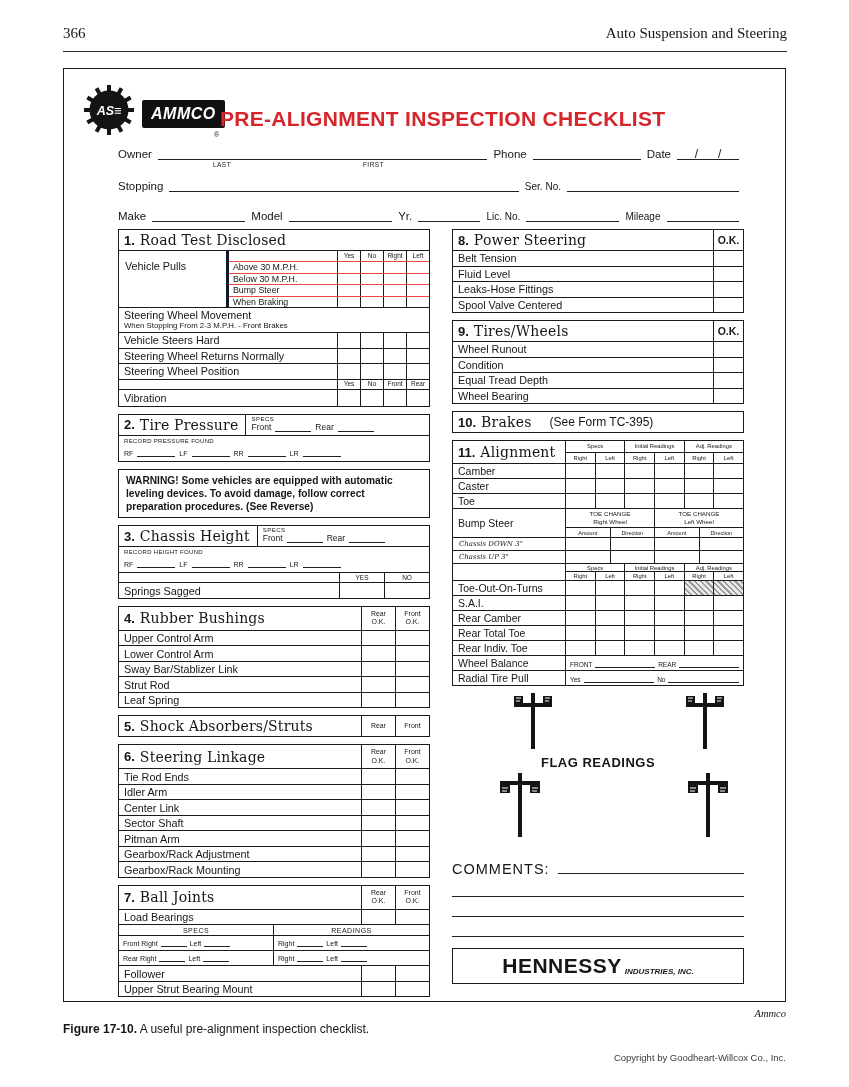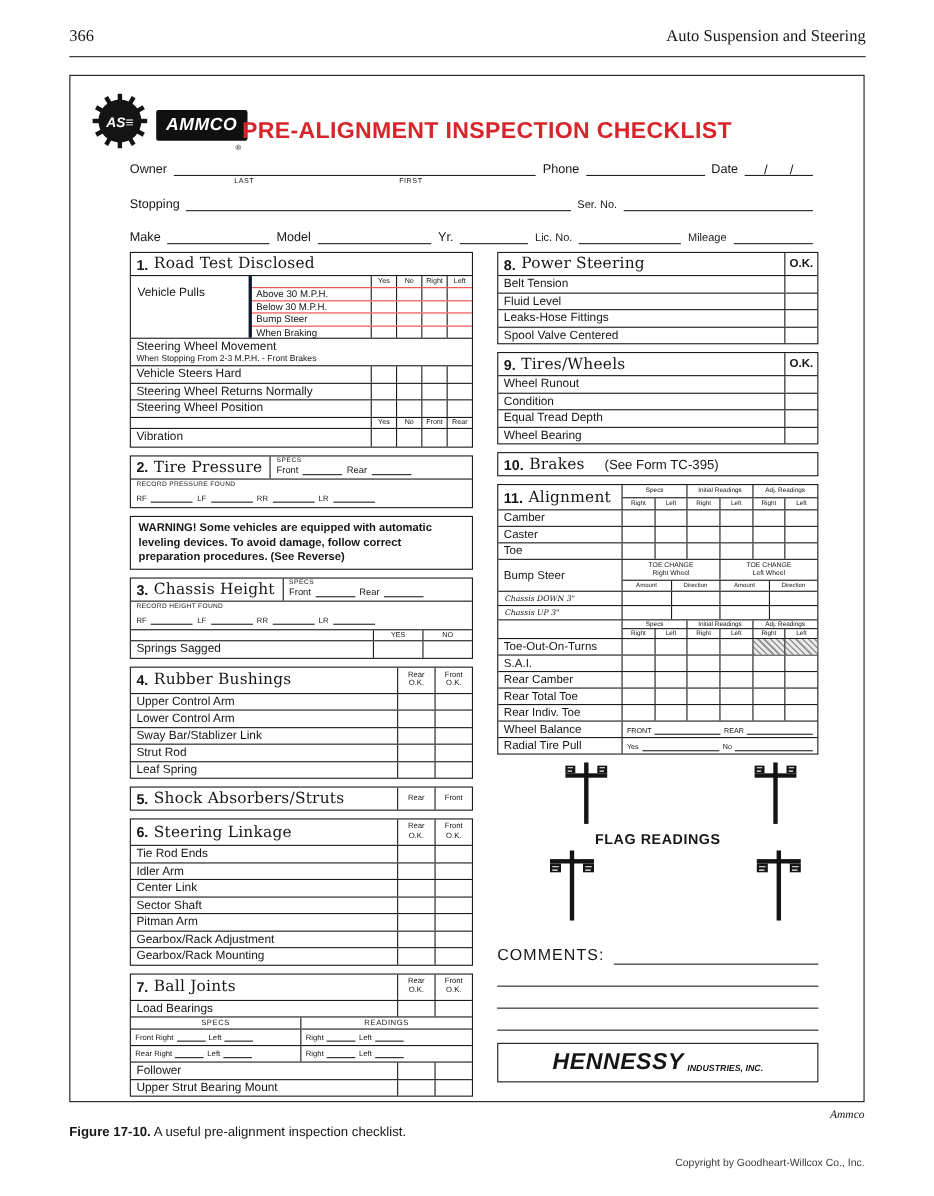--- a/index.html
+++ b/index.html
@@ -23,21 +23,21 @@
 .dateln{text-align:center;font-size:12px;white-space:pre}
 .colL{position:absolute;left:54px;top:160px;width:312px}
 .colR{position:absolute;left:388px;top:160px;width:292px}
 .sec{border:1.4px solid #1a1a1a;margin-bottom:7px;background:#fff}
 .sec>*+*{border-top:1px solid #1a1a1a}
 .sech{display:flex;align-items:center;padding-left:5px;min-height:20px}
 .sech2{min-height:23px}
 .snum{font-weight:bold;font-size:13px}
 .stitle{font-family:"DejaVu Serif",serif;font-size:14px;margin-left:5px;white-space:nowrap;letter-spacing:.2px}
 .sp{flex:1}
-.row{display:flex;min-height:15.5px;font-size:10.8px}
+.row{display:flex;align-items:center;min-height:15.5px;font-size:10.8px}
 .rlbl{flex:1;padding:1px 5px}
 .cell{align-self:stretch;border-left:1px solid #1a1a1a}
 .w23{width:23px}.w30{width:30px}.w34{width:34px}.w45{width:45px}
 .tiny{font-size:6.5px;line-height:1.15;text-align:center;display:flex;align-items:center;justify-content:center}
 .hc{width:34px;align-self:stretch;border-left:1.2px solid #1a1a1a;display:flex;align-items:center;justify-content:center;text-align:center;font-size:7px;line-height:1.25;padding:1px}
 .okc{width:30px;align-self:stretch;border-left:1.2px solid #1a1a1a;display:flex;align-items:center;justify-content:center;font-weight:bold;font-size:10.5px}
 .s1block{display:flex}
 .s1vp{width:110px;border-right:3px solid #0f172a;font-size:10.8px;padding:9px 0 0 6px}
 .s1right{flex:1;display:flex;flex-direction:column}
 .s1right>*+*{border-top:1px solid #ef4444}
@@ -87,24 +87,24 @@
 .chrow{display:flex;min-height:13px}
 .chlbl{width:112px;font-size:7px;font-style:italic;display:flex;align-items:center;padding-left:6px;font-family:"DejaVu Serif",serif}
 .ch4{flex:1;border-left:1px solid #1a1a1a;align-self:stretch}
 .hdr2{display:flex;min-height:17px}
 .h2e{width:112px}
 .h2r{flex:1;border-left:1px solid #1a1a1a;display:flex;flex-direction:column}
 .wbr{flex:1;border-left:1px solid #1a1a1a;display:flex;align-items:flex-end;gap:3px;font-size:6.5px;padding:1px 4px 2px}
 .flags{position:relative;height:150px;margin-bottom:2px}
 .fl{position:absolute}
 .flbl{position:absolute;left:20px;right:20px;top:62px;text-align:center;font-weight:bold;font-size:13px;letter-spacing:.5px}
-.cmts{display:flex;align-items:flex-end;gap:8px;font-size:14.5px;letter-spacing:1px;margin-top:18px}
+.cmts{display:flex;align-items:flex-start;gap:8px;font-size:14.5px;letter-spacing:1px;margin-top:18px}
 .cline{border-bottom:1px solid #222;height:20px}
 .henn{border:1.6px solid #1a1a1a;margin-top:11px;height:36px;display:flex;align-items:center;justify-content:center;gap:3px}
-.hname{font-size:21px;font-weight:bold;font-style:italic;letter-spacing:.5px}
+.hname{font-size:21px;font-weight:bold;letter-spacing:.5px}
 .hsub{font-size:8px;font-weight:bold;font-style:italic;align-self:flex-end;margin-bottom:7px}
 .credit{position:absolute;right:63px;top:1008px;font-family:"Liberation Serif",serif;font-style:italic;font-size:10.5px}
 .caption{position:absolute;left:63px;top:1022px;font-size:12px}
 .capb{font-weight:bold}
 .copy{position:absolute;right:63px;top:1052px;font-size:9.5px;color:#3a3a3a}
 </style>
 </head>
 <body>
 
 <div class="page">

